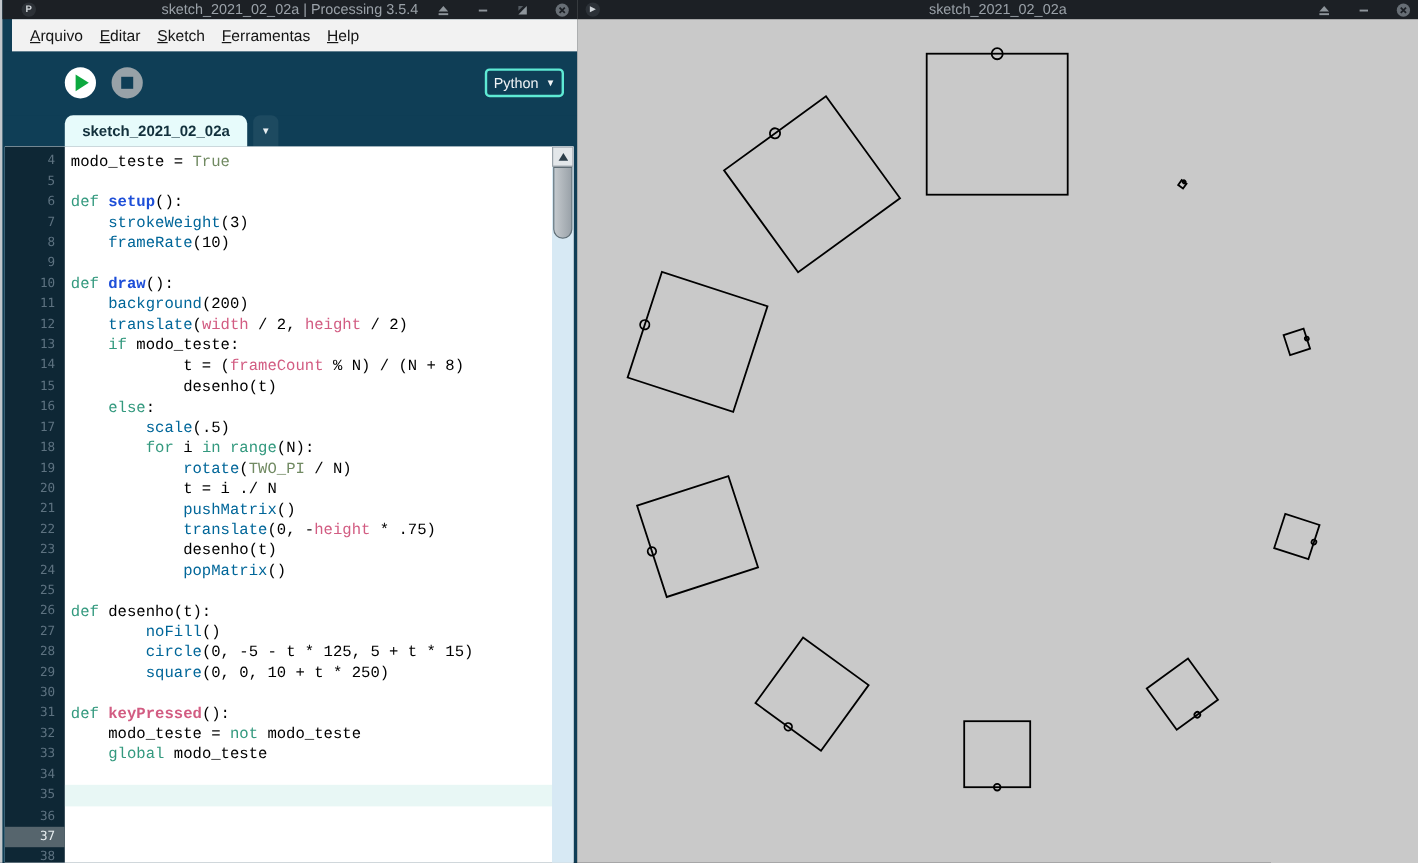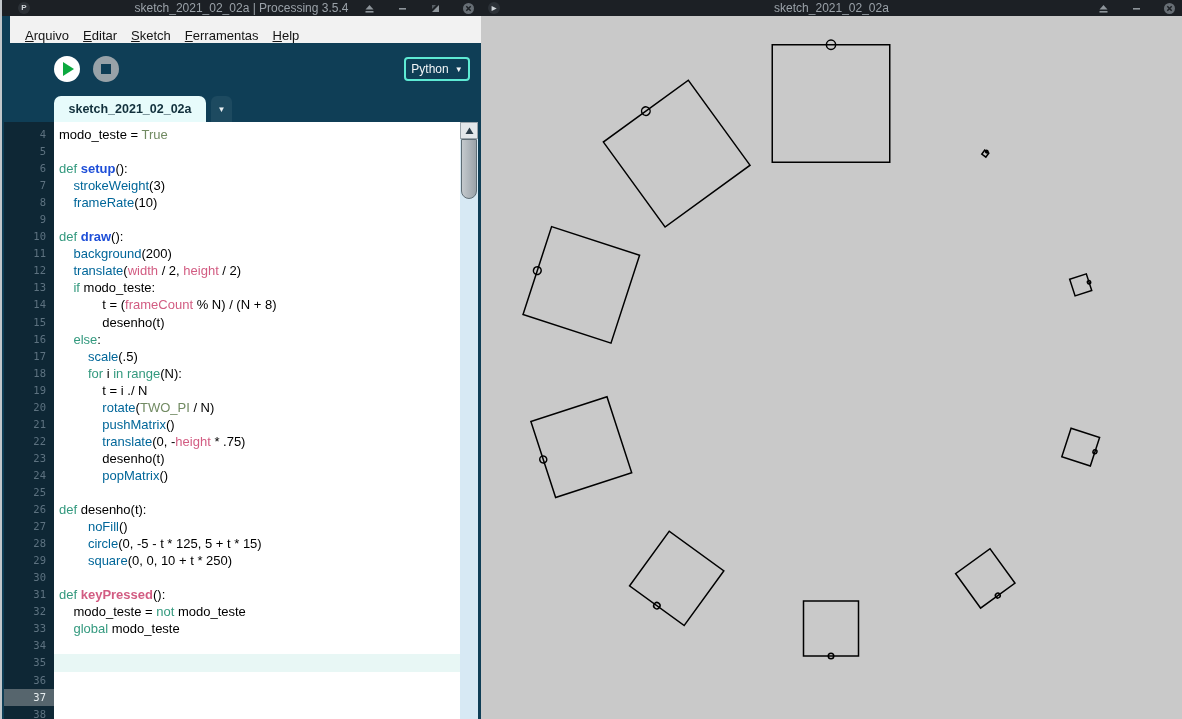--- a/index.html
+++ b/index.html
@@ -15,21 +15,21 @@
   .app-icon { position:absolute; left:16px; top:2px; width:12px; height:12px; border-radius:50%;
               background:#2c3137; color:#cfd4d8; font-size:8px; font-weight:bold;
               text-align:center; line-height:12px; }
   .tb-btns { position:absolute; right:6px; top:0; height:16px; display:flex; gap:20px;
              align-items:center; z-index:5; }
   .tb-btn { width:13px; height:13px; display:flex; align-items:center; justify-content:center; }
 
   
   #win-left { left:0; width:481px; background:#0f3e56; border-left:2px solid #c2c7cb; }
   .menubar { position:absolute; left:8px; right:0; top:16px; height:27px; background:#f2f2f2;
-             display:flex; align-items:flex-end; padding-left:8px; font-size:13px; color:#141414; }
+             display:flex; align-items:center; padding-left:8px; font-size:13px; color:#141414; }
   .menu-item { padding:0 7px; cursor:default; }
   .toolbar { position:absolute; left:2px; right:0; top:43px; height:53px; background:#0f3e56; }
   .round-btn { position:absolute; top:56px; width:26px; height:26px; border-radius:50%; }
   #btn-run { left:52px; background:#ffffff; }
   #btn-run .tri { position:absolute; left:9px; top:6px; width:0; height:0;
                   border-left:11px solid #0ca93f; border-top:7px solid transparent;
                   border-bottom:7px solid transparent; }
   #btn-stop { left:91px; background:#98a2a8; }
   #btn-stop .sq { position:absolute; left:8px; top:8px; width:10px; height:10px; background:#0f3e56; }
   #mode-btn { position:absolute; right:11px; top:57px; width:66px; height:24px;
@@ -47,21 +47,21 @@
 
   
   .editor { position:absolute; left:2px; right:3px; top:122px; bottom:0; background:#ffffff;
             display:flex; overflow:hidden; }
   .gutter { width:50px; background:#0e2735; padding-top:4px; flex:none; }
   .gut-cell { height:17.05px; line-height:17.05px; text-align:right; padding-right:8px;
               font-family:"DejaVu Sans Mono", monospace; font-size:10.5px; color:#5d7280; }
   .gut-cell.cur { background:#56656d; color:#e6ecee; }
   .code-col { flex:1; padding-top:4px; overflow:hidden; }
   .code-line { height:17.05px; line-height:17.05px; padding-left:5px; white-space:pre;
-               font-family:Liberation Sans, sans-serif; font-size:13px; color:#000; }
+               font-family:Liberation Mono, monospace; font-size:13px; color:#000; }
   .code-line.cur { background:#e8f7f5; }
   .code-line .k  { color:#33997e; }
   .code-line .f  { color:#006699; }
   .code-line .fb { color:#1d4ed8; font-weight:bold; }
   .code-line .c  { color:#718a62; }
   .code-line .v  { color:#d25c82; }
   .code-line .vb { color:#d25c82; font-weight:bold; }
 
   .scrollbar { width:18px; flex:none; background:#d7e9f4; position:relative; }
   .sb-up { position:absolute; top:0; left:0; right:0; height:17px; background:#e3e7ea;
@@ -184,22 +184,22 @@
         <div class="code-line"></div>
         <div class="code-line"><span class="k">def</span><span> </span><span class="fb">draw</span><span>():</span></div>
         <div class="code-line"><span>    </span><span class="f">background</span><span>(200)</span></div>
         <div class="code-line"><span>    </span><span class="f">translate</span><span>(</span><span class="v">width</span><span> / 2, </span><span class="v">height</span><span> / 2)</span></div>
         <div class="code-line"><span>    </span><span class="k">if</span><span> modo_teste:</span></div>
         <div class="code-line"><span>            t = (</span><span class="v">frameCount</span><span> % N) / (N + 8)</span></div>
         <div class="code-line"><span>            desenho(t)</span></div>
         <div class="code-line"><span>    </span><span class="k">else</span><span>:</span></div>
         <div class="code-line"><span>        </span><span class="f">scale</span><span>(.5)</span></div>
         <div class="code-line"><span>        </span><span class="k">for</span><span> i </span><span class="k">in</span><span> </span><span class="k">range</span><span>(N):</span></div>
+        <div class="code-line"><span>            </span><span class="f">rotate</span><span>(</span><span class="c">TWO_PI</span><span> / N)</span></div>
         <div class="code-line"><span>            t = i ./ N</span></div>
-        <div class="code-line"><span>            </span><span class="f">rotate</span><span>(</span><span class="c">TWO_PI</span><span> / N)</span></div>
         <div class="code-line"><span>            </span><span class="f">pushMatrix</span><span>()</span></div>
         <div class="code-line"><span>            </span><span class="f">translate</span><span>(0, -</span><span class="v">height</span><span> * .75)</span></div>
         <div class="code-line"><span>            desenho(t)</span></div>
         <div class="code-line"><span>            </span><span class="f">popMatrix</span><span>()</span></div>
         <div class="code-line"></div>
         <div class="code-line"><span class="k">def</span><span> desenho(t):</span></div>
         <div class="code-line"><span>        </span><span class="f">noFill</span><span>()</span></div>
         <div class="code-line"><span>        </span><span class="f">circle</span><span>(0, -5 - t * 125, 5 + t * 15)</span></div>
         <div class="code-line"><span>        </span><span class="f">square</span><span>(0, 0, 10 + t * 250)</span></div>
         <div class="code-line"></div>

